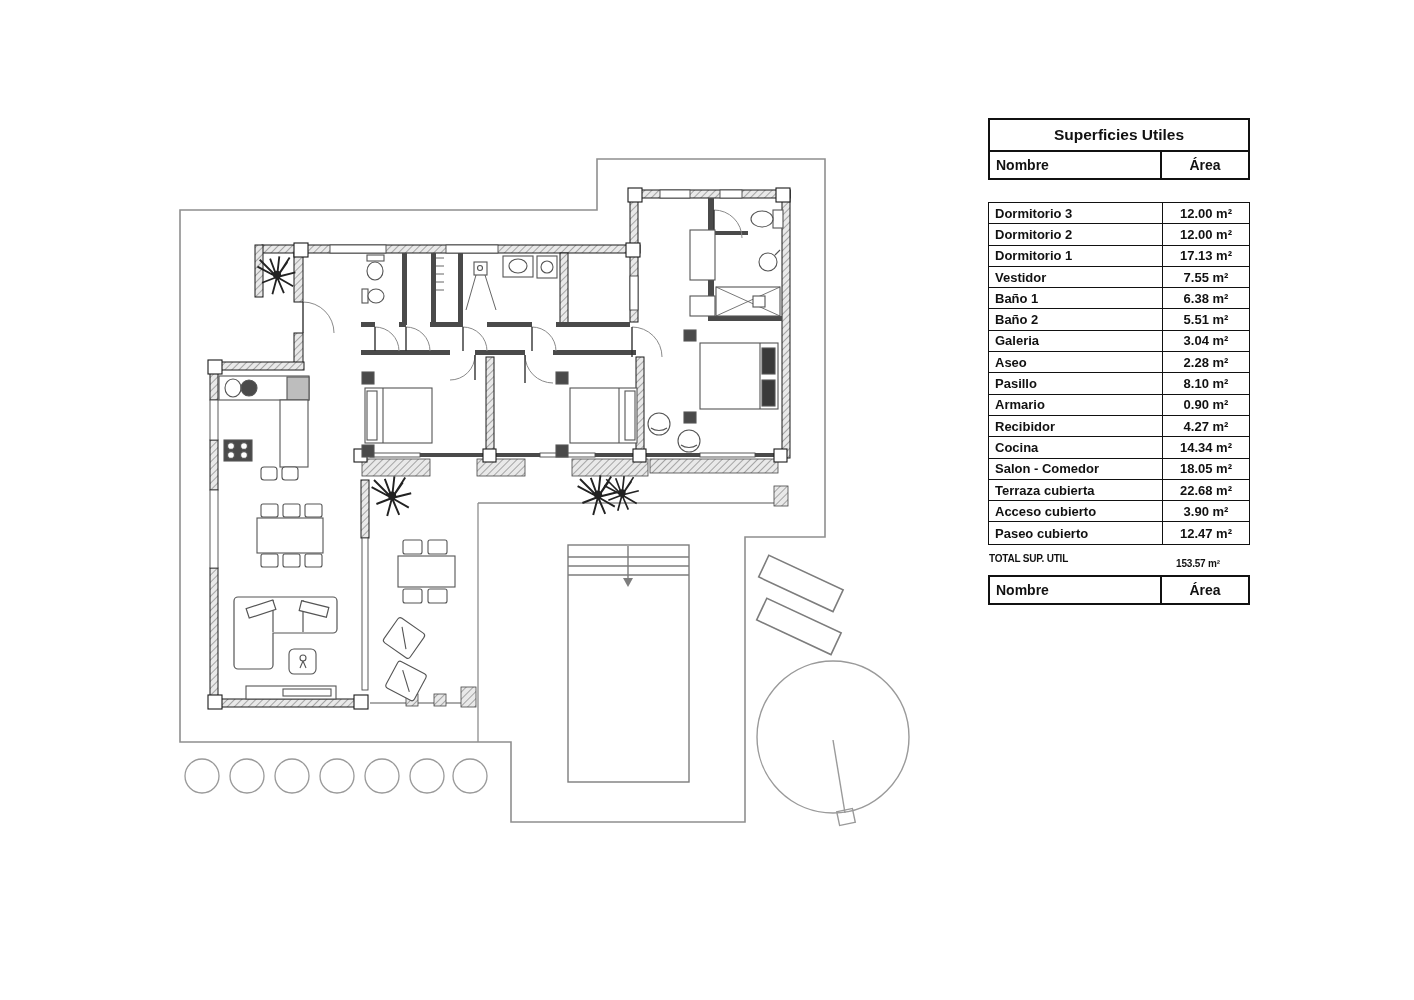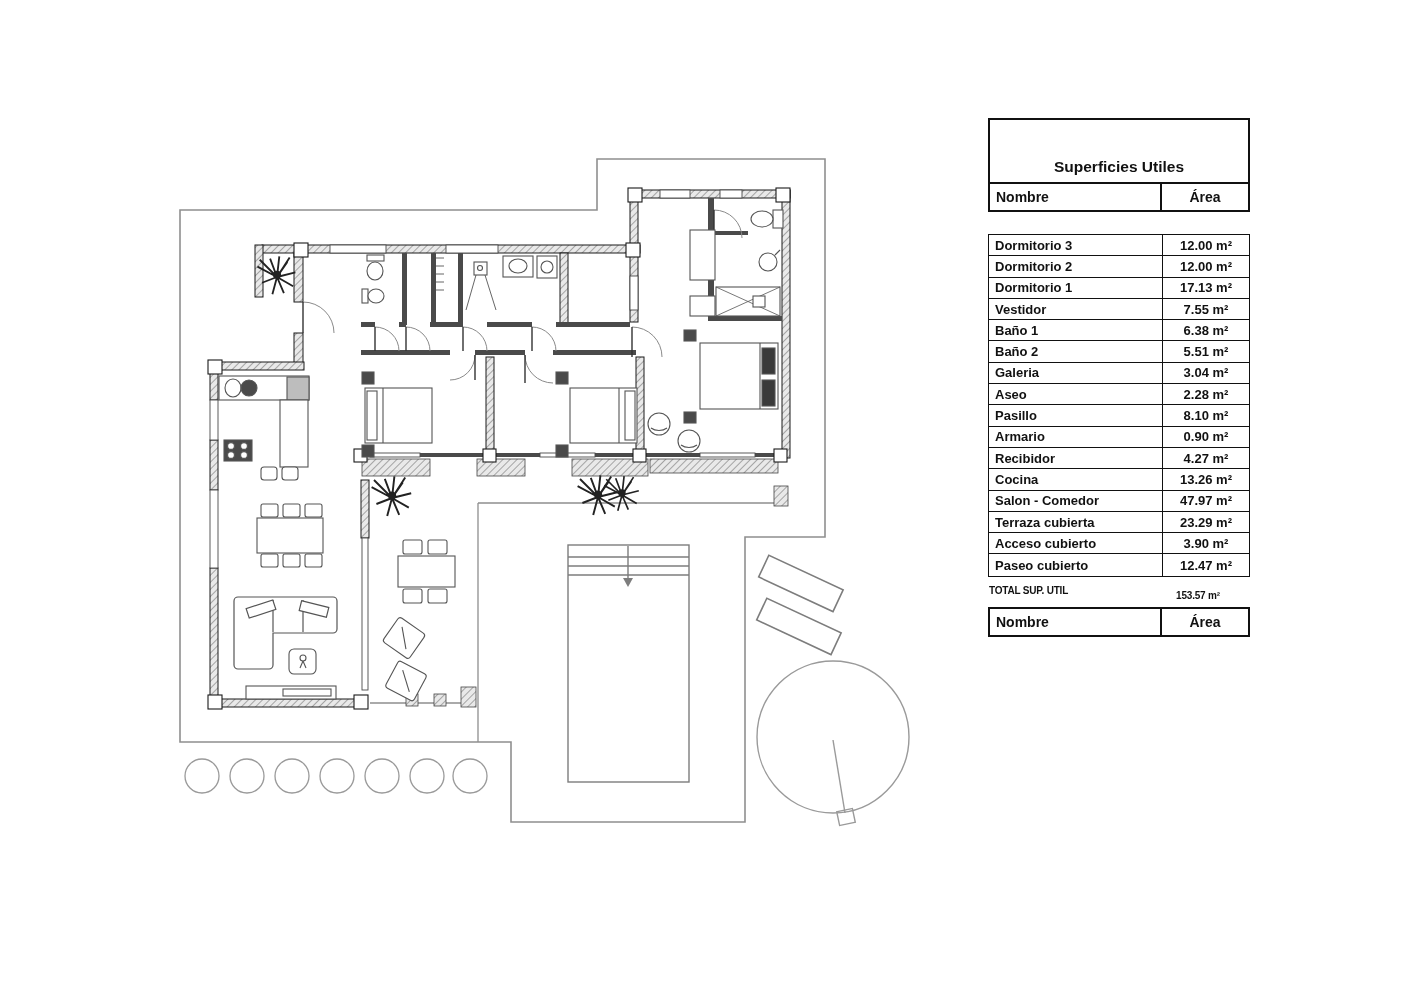--- a/index.html
+++ b/index.html
@@ -3,21 +3,21 @@
 <meta charset="utf-8">
 <style>
   html,body{margin:0;padding:0;background:#ffffff;}
   #stage{position:relative;width:1414px;height:1000px;background:#fff;overflow:hidden;
          font-family:"Liberation Sans", sans-serif;color:#111;}
   svg{position:absolute;left:0;top:0;}
   
   .panel{position:absolute;left:988px;top:118px;width:262px;}
   .tbox{border:2px solid #111;box-sizing:border-box;}
   .ttitle{height:30px;display:flex;align-items:center;justify-content:center;
-          font-weight:bold;font-size:15.5px;border-bottom:2px solid #111;margin-top:32px;}
+          font-weight:bold;font-size:15.5px;border-bottom:2px solid #111;}
   .thead{height:26px;display:flex;align-items:stretch;font-weight:bold;font-size:14px;}
   .thead .nm{flex:1;display:flex;align-items:center;padding-left:6px;}
   .thead .ar{width:86px;display:flex;align-items:center;justify-content:center;border-left:2px solid #111;text-align:center;}
   .gap{height:22px;}
   .rows{border:1.5px solid #111;box-sizing:border-box;}
   .trow{height:21.3px;display:flex;align-items:stretch;font-weight:bold;font-size:13px;
         border-bottom:1.5px solid #111;box-sizing:border-box;gap:13px;}
   .trow:last-child{border-bottom:none;}
   .trow .nm{flex:1;display:flex;align-items:center;padding-left:6px;}
   .trow .ar{width:86px;display:flex;align-items:center;justify-content:center;border-left:1.5px solid #111;}
@@ -351,29 +351,29 @@
     <div class="trow">
           <div class="nm">Armario</div>
           <div class="ar">0.90 m²</div>
         </div>
     <div class="trow">
           <div class="nm">Recibidor</div>
           <div class="ar">4.27 m²</div>
         </div>
     <div class="trow">
           <div class="nm">Cocina</div>
-          <div class="ar">13.26 m²</div>
+          <div class="ar">14.34 m²</div>
         </div>
     <div class="trow">
           <div class="nm">Salon - Comedor</div>
-          <div class="ar">47.97 m²</div>
+          <div class="ar">18.05 m²</div>
         </div>
     <div class="trow">
           <div class="nm">Terraza cubierta</div>
-          <div class="ar">23.29 m²</div>
+          <div class="ar">22.68 m²</div>
         </div>
     <div class="trow">
           <div class="nm">Acceso cubierto</div>
           <div class="ar">3.90 m²</div>
         </div>
     <div class="trow">
           <div class="nm">Paseo cubierto</div>
           <div class="ar">12.47 m²</div>
         </div>
   </div>

